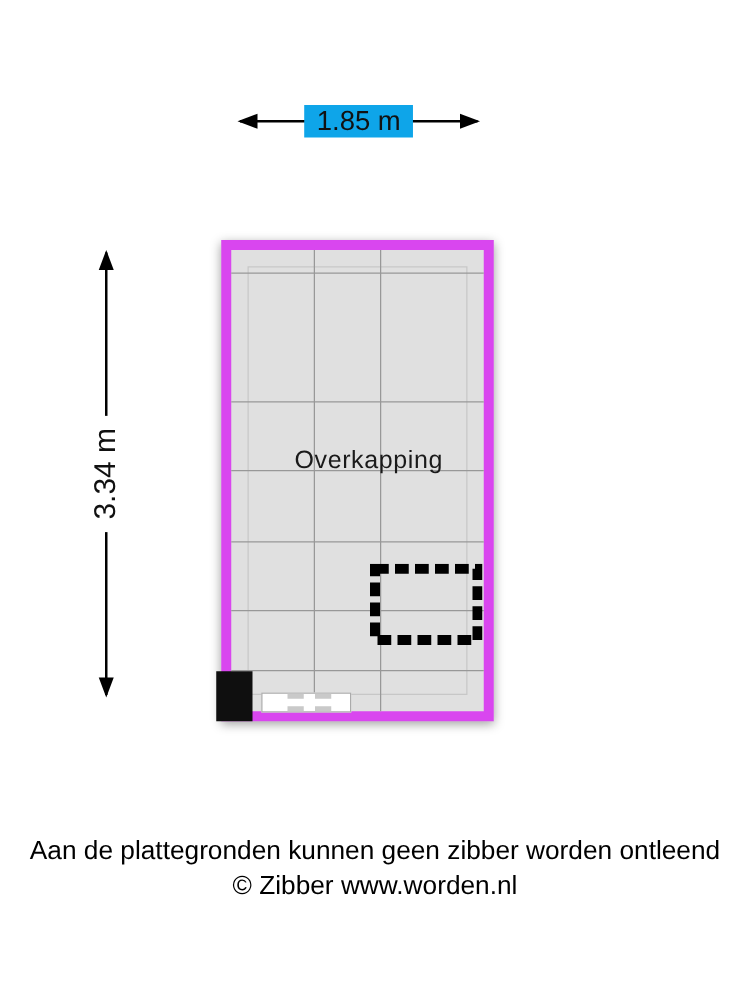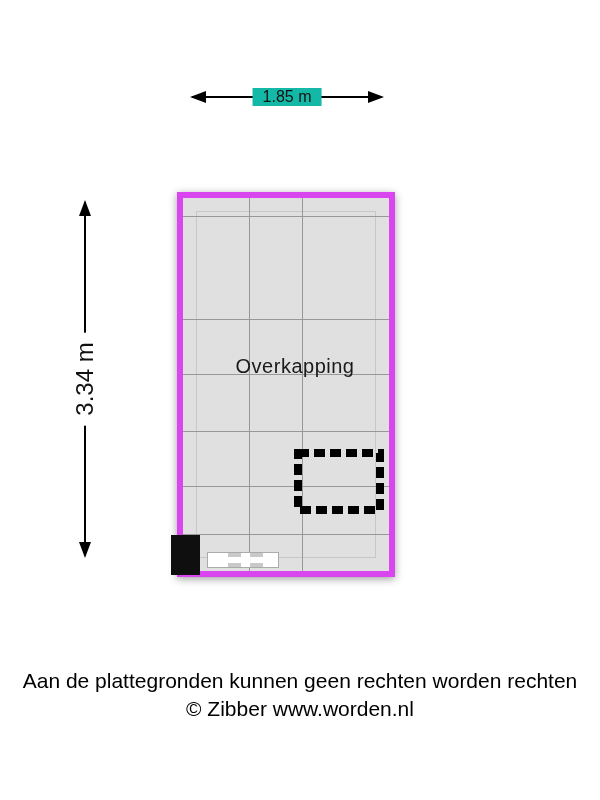--- a/index.html
+++ b/index.html
@@ -12,37 +12,37 @@
   }
 
   
   .dim-h { position:absolute; left:190px; top:88px; width:194px; height:18px; }
   .dim-h .line { position:absolute; left:2px; right:2px; top:8px; height:2px; background:#000; }
   .dim-h .head-left { position:absolute; left:0; top:3px; width:0; height:0;
     border-top:6px solid transparent; border-bottom:6px solid transparent; border-right:16px solid #000; }
   .dim-h .head-right { position:absolute; right:0; top:3px; width:0; height:0;
     border-top:6px solid transparent; border-bottom:6px solid transparent; border-left:16px solid #000; }
   .dim-h .label { position:absolute; left:50%; top:50%; transform:translate(-50%,-50%);
-    background:#14b8a6; padding:0 10px; font-size:16px; white-space:nowrap; }
+    background:#0ea5e9; padding:0 10px; font-size:22px; white-space:nowrap; }
 
   .dim-v { position:absolute; left:76px; top:200px; width:18px; height:358px; }
   .dim-v .line { position:absolute; top:2px; bottom:2px; left:8px; width:2px; background:#000; }
   .dim-v .head-top { position:absolute; top:0; left:3px; width:0; height:0;
     border-left:6px solid transparent; border-right:6px solid transparent; border-bottom:16px solid #000; }
   .dim-v .head-bottom { position:absolute; bottom:0; left:3px; width:0; height:0;
     border-left:6px solid transparent; border-right:6px solid transparent; border-top:16px solid #000; }
   .dim-v .label { position:absolute; left:50%; top:50%;
     transform:translate(-50%,-50%) rotate(-90deg);
     background:#fff; padding:0 10px; font-size:24px; white-space:nowrap; }
 
   
   .plan {
     position:absolute; left:177px; top:192px;
     width:218px; height:385px; box-sizing:border-box;
-    border:6px solid #d946ef;
+    border:8px solid #d946ef;
     background:#e0e0e0;
     box-shadow:0 2px 8px rgba(0,0,0,0.38);
   }
   .grid-v { position:absolute; top:0; bottom:0; width:1px; background:#989898; }
   .grid-h { position:absolute; left:0; right:0; height:1px; background:#989898; }
   .inner-edge { position:absolute; left:13px; top:13px; right:13px; bottom:13px;
     border:1px solid #c7c7c7; }
   .room-label { position:absolute; left:calc(50% + 9px); top:157px; transform:translateX(-50%);
     font-size:20px; color:#1a1a1a; white-space:nowrap; letter-spacing:0.5px; }
   .dashed-structure { position:absolute; left:111px; top:251px; width:90px; height:65px; }
@@ -100,14 +100,14 @@
   <div class="corner-step"></div>
 
   <div class="window">
     <span class="tick t1"></span>
     <span class="tick t2"></span>
     <span class="tick t3"></span>
     <span class="tick t4"></span>
   </div>
 </div>
 
-<div class="footer-line1">Aan de plattegronden kunnen geen rechten worden rechten</div>
+<div class="footer-line1">Aan de plattegronden kunnen geen zibber worden ontleend</div>
 <div class="footer-line2">© Zibber www.worden.nl</div>
 
 </body></html>

